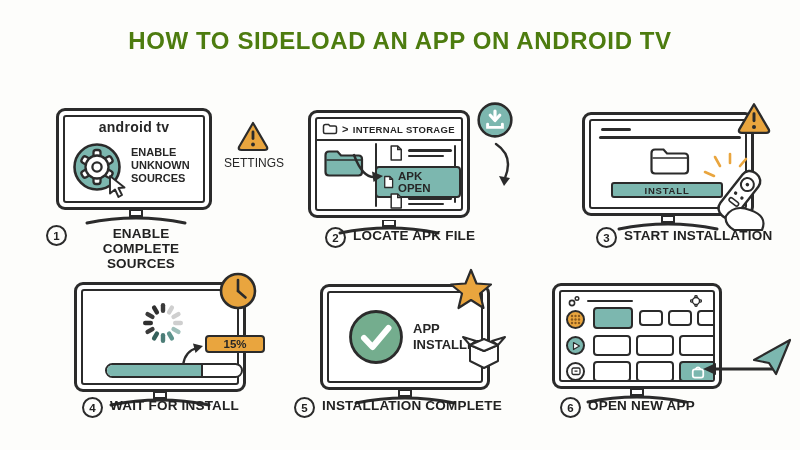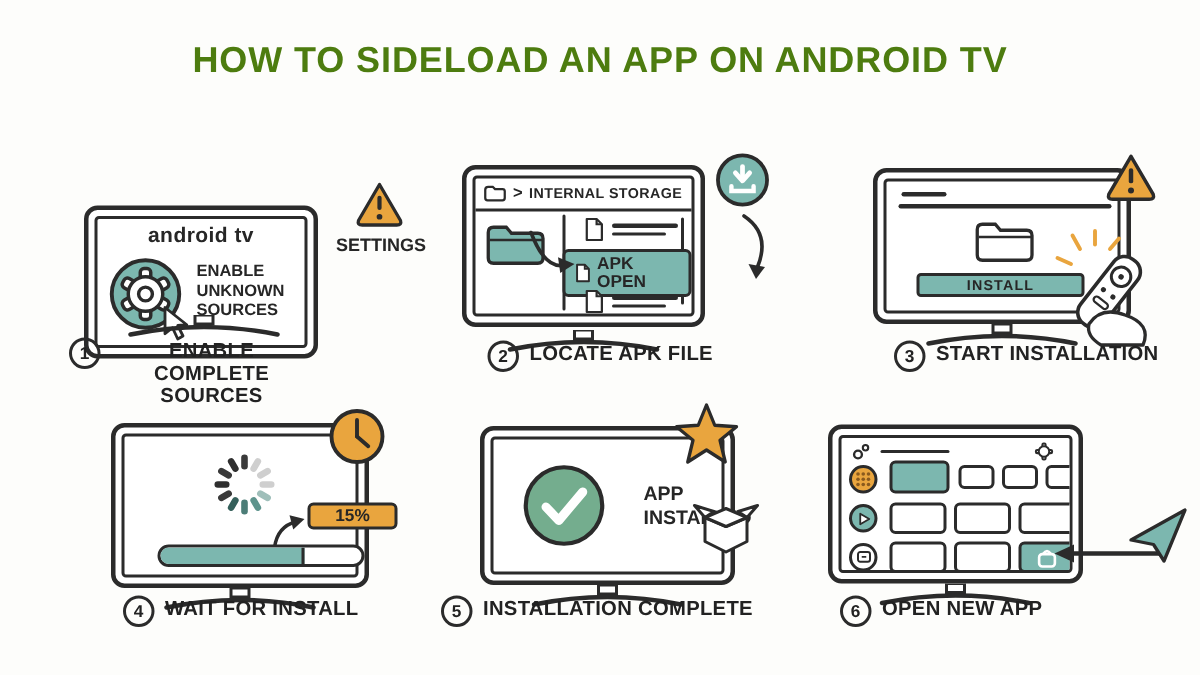--- a/index.html
+++ b/index.html
@@ -24,37 +24,37 @@
   .chip-apk{position:absolute;display:flex;align-items:center;gap:4px;background:#7cb7af;
             border:2.5px solid #2b2b2b;border-radius:4px;padding:2px 6px;font-size:11.5px;font-weight:700;}
   .hdr{position:absolute;top:0;left:0;right:0;height:20px;display:flex;align-items:center;gap:4px;
        padding:0 5px;border-bottom:2px solid #2b2b2b;font-size:9.5px;font-weight:700;letter-spacing:.3px;}
   .install{position:absolute;background:#7cb7af;border:2.5px solid #2b2b2b;border-radius:3px;
            display:flex;align-items:center;justify-content:center;font-size:9.5px;font-weight:700;letter-spacing:.8px;box-sizing:border-box;}
   .pbar{position:absolute;border:2.5px solid #2b2b2b;border-radius:8px;background:#fff;overflow:hidden;box-sizing:border-box;}
   .pfill{height:100%;background:#7cb7af;border-right:2px solid #2b2b2b;box-sizing:border-box;}
   .chip15{position:absolute;background:#e9a53e;border:2px solid #2b2b2b;border-radius:4px;
           display:flex;align-items:center;justify-content:center;font-size:11.5px;font-weight:700;box-sizing:border-box;}
-  .side-label{position:absolute;font-size:12px;font-weight:700;text-align:center;}
+  .side-label{position:absolute;font-size:12px;font-weight:400;text-align:center;}
   .tile{position:absolute;background:#fff;border:2.5px solid #2b2b2b;border-radius:4px;box-sizing:border-box;}
   .tile.teal{background:#7cb7af;}
   .circ{position:absolute;border:2px solid #2b2b2b;border-radius:50%;box-sizing:border-box;
         display:flex;align-items:center;justify-content:center;}
 </style>
 </head>
 <body>
 
 <div class="canvas">
 
   <div class="title">
     <div class="l1">HOW TO SIDELOAD AN APP ON ANDROID TV</div>
   </div>
 
   <div class="cell" style="left:40px;top:100px;width:240px;height:168px;">
-    <div class="tv" style="left:16px;top:8px;width:156px;height:102px;margin-top:29px;">
+    <div class="tv" style="left:16px;top:8px;width:156px;height:102px;">
       <div class="screen">
         <div class="brand">android tv</div>
         <svg class="abs" style="left:6px;top:24px;" width="52" height="52" viewBox="0 0 52 52">
           <circle cx="26" cy="26" r="22.5" fill="#7cb7af" stroke="#2b2b2b" stroke-width="2.6"></circle>
           <g fill="#ffffff" stroke="#2b2b2b" stroke-width="2.3" stroke-linejoin="round">
             <rect x="22.5" y="9" width="7" height="8" rx="2.5"></rect>
             <rect x="22.5" y="9" width="7" height="8" rx="2.5" transform="rotate(60 26 26)"></rect>
             <rect x="22.5" y="9" width="7" height="8" rx="2.5" transform="rotate(120 26 26)"></rect>
             <rect x="22.5" y="9" width="7" height="8" rx="2.5" transform="rotate(180 26 26)"></rect>
             <rect x="22.5" y="9" width="7" height="8" rx="2.5" transform="rotate(240 26 26)"></rect>
@@ -246,21 +246,21 @@
     </div>
   </div>
 
   <div class="cell" style="left:288px;top:268px;width:252px;height:170px;">
     <div class="tv" style="left:32px;top:16px;width:170px;height:106px;">
       <div class="screen">
         <svg class="abs" style="left:18px;top:15px;" width="58" height="58" viewBox="0 0 58 58">
           <circle cx="29" cy="29" r="25.5" fill="#74ad8e" stroke="#2b2b2b" stroke-width="2.8"></circle>
           <path d="M17 30 L25.5 39 L41.5 20" fill="none" stroke="#fff" stroke-width="6" stroke-linecap="round" stroke-linejoin="round"></path>
         </svg>
-        <div class="msg" style="left:100px;top:28px;font-size:13px;">
+        <div class="msg" style="left:84px;top:28px;font-size:13px;">
           <span>APP</span>
           <span>INSTALLED</span>
         </div>
       </div>
     </div>
     <svg class="stand" style="left:62px;top:122px;" width="110" height="15" viewBox="0 0 110 15">
       <rect x="49" y="0" width="12" height="6" fill="#fff" stroke="#2b2b2b" stroke-width="2"></rect>
       <path d="M6 13 Q55 3 104 13" fill="none" stroke="#2b2b2b" stroke-width="3" stroke-linecap="round"></path>
     </svg>
     <svg class="abs" style="left:160px;top:0px;" width="46" height="44" viewBox="0 0 46 44">

